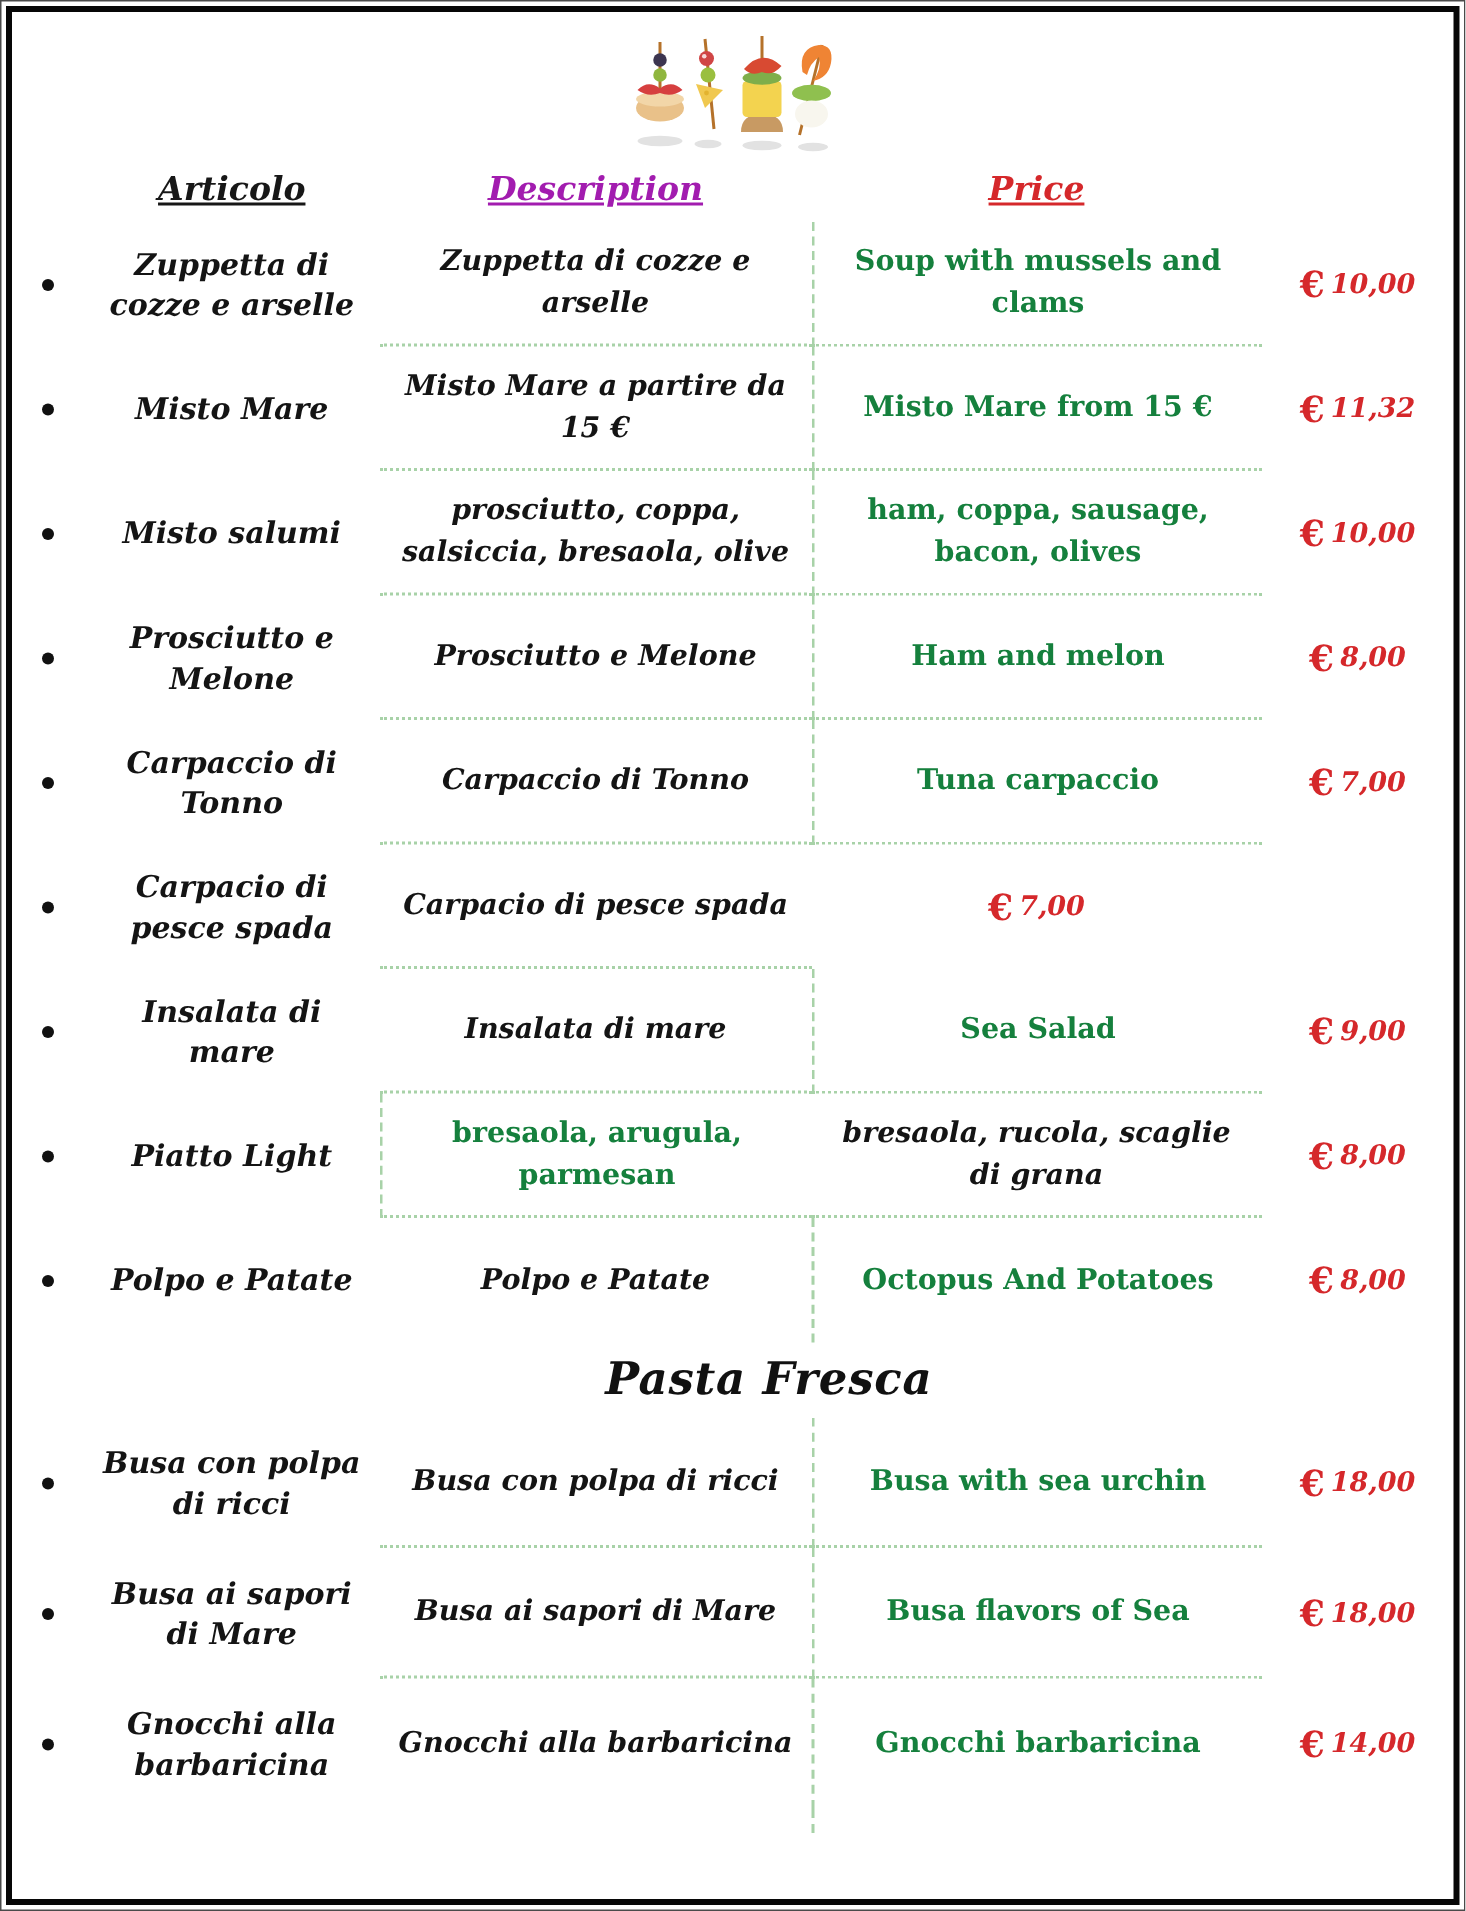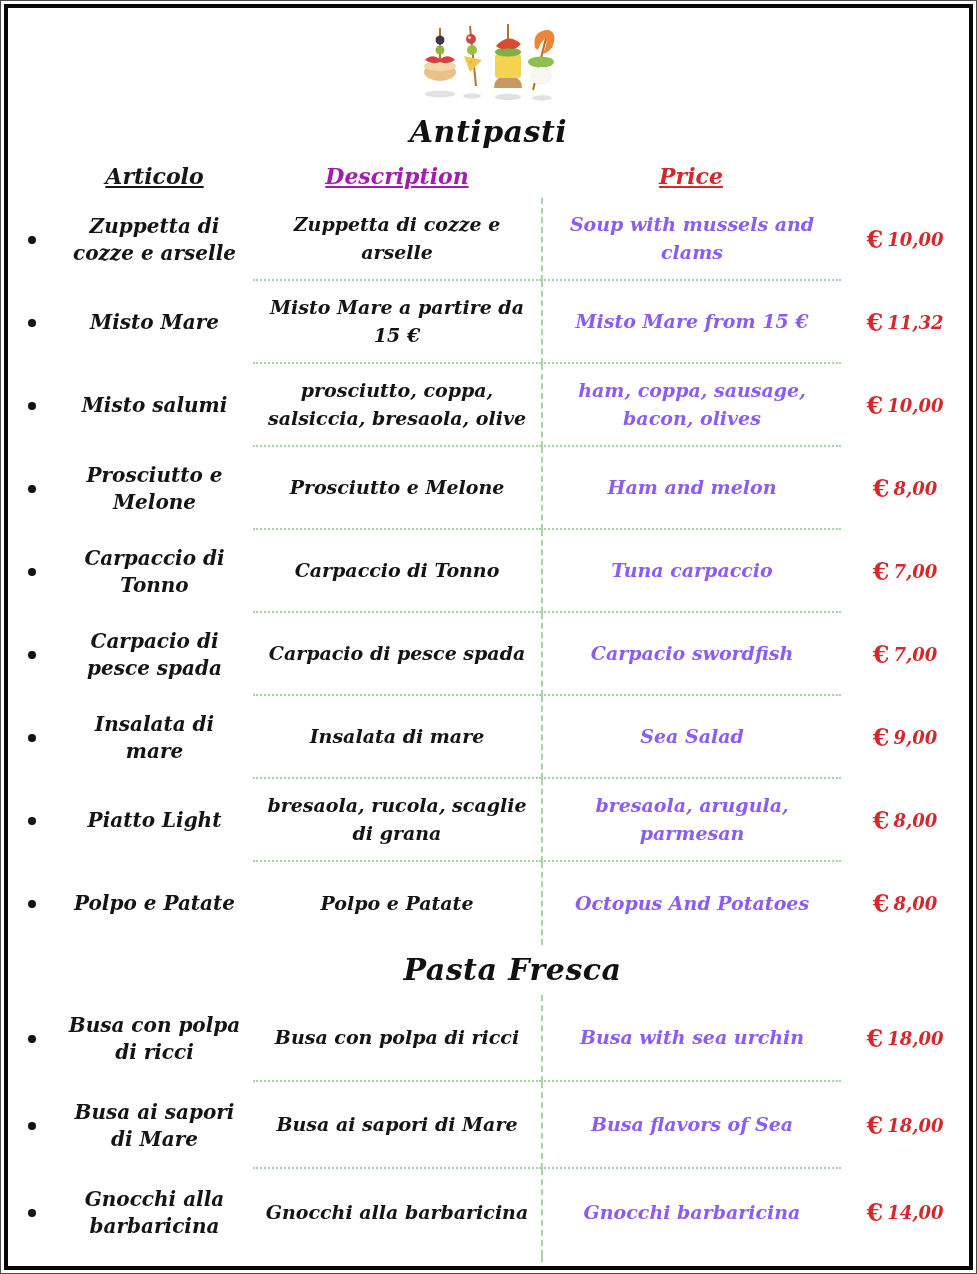--- a/index.html
+++ b/index.html
@@ -69,21 +69,21 @@
   .cell-articolo {
     font-size: 20px; font-weight: bold; font-style: italic; color: #141414;
     line-height: 1.35;
   }
   .cell-descrizione {
     font-size: 19px; font-weight: bold; font-style: italic; color: #141414;
     line-height: 1.45;
     border-bottom: 2px dotted #a8d2a8;
   }
   .cell-description {
-    font-size: 19px; font-weight: bold; font-style: italic; color: #8b5cf6;
+    font-size: 19px; font-weight: bold; color: #15803d;
     line-height: 1.45;
     border-bottom: 2px dotted #a8d2a8;
     border-left: 2px dashed #a8d2a8;
   }
   .rows .row:last-child .cell-descrizione,
   .rows .row:last-child .cell-description { border-bottom: none; }
 
   .cell-price { gap: 4px; color: #d5282b; white-space: nowrap; }
   .euro { font-size: 24px; font-weight: bold; font-style: normal; }
   .amount { font-size: 18px; font-weight: bold; font-style: italic; }
@@ -125,21 +125,20 @@
         <path d="M76 26 Q88 12 101 24 Q95 31 88 28 Q81 31 76 26 Z" fill="#d84a32"></path>
 
         <ellipse cx="122" cy="78" rx="10" ry="2.8" fill="#e2e2e2"></ellipse>
         <line x1="113" y1="70" x2="128" y2="10" stroke="#b5722a" stroke-width="2"></line>
         <path d="M115 28 Q112 12 126 10 Q136 10 134 22 Q132 32 122 34 Q128 26 126 18 Q120 22 118 30 Z" fill="#ef8434"></path>
         <ellipse cx="121" cy="42" rx="13" ry="5.5" fill="#8fc04f"></ellipse>
         <ellipse cx="121" cy="56" rx="11" ry="9" fill="#f8f6ee"></ellipse>
       </svg>
     </div>
 
-    <div class="section-title title-antipasti">Antipasti</div>
 
     <div class="grid col-headers">
       <div></div>
       <div class="col-header">Articolo</div>
       <div class="col-header red-dark">Description</div>
       <div class="col-header red-bright">Price</div>
     </div>
 
     <div class="rows">
   <div class="grid row">
@@ -206,21 +205,20 @@
       <span class="amount">7,00</span>
     </div>
   </div>
 
   <div class="grid row">
     <div class="cell cell-bullet">
       <span class="dot"></span>
     </div>
     <div class="cell cell-articolo">Carpacio di pesce spada</div>
     <div class="cell cell-descrizione">Carpacio di pesce spada</div>
-    <div class="cell cell-description">Carpacio swordfish</div>
     <div class="cell cell-price">
       <span class="euro">€</span>
       <span class="amount">7,00</span>
     </div>
   </div>
 
   <div class="grid row">
     <div class="cell cell-bullet">
       <span class="dot"></span>
     </div>
@@ -231,22 +229,22 @@
       <span class="euro">€</span>
       <span class="amount">9,00</span>
     </div>
   </div>
 
   <div class="grid row">
     <div class="cell cell-bullet">
       <span class="dot"></span>
     </div>
     <div class="cell cell-articolo">Piatto Light</div>
+    <div class="cell cell-description">bresaola, arugula, parmesan</div>
     <div class="cell cell-descrizione">bresaola, rucola, scaglie di grana</div>
-    <div class="cell cell-description">bresaola, arugula, parmesan</div>
     <div class="cell cell-price">
       <span class="euro">€</span>
       <span class="amount">8,00</span>
     </div>
   </div>
 
   <div class="grid row">
     <div class="cell cell-bullet">
       <span class="dot"></span>
     </div>

